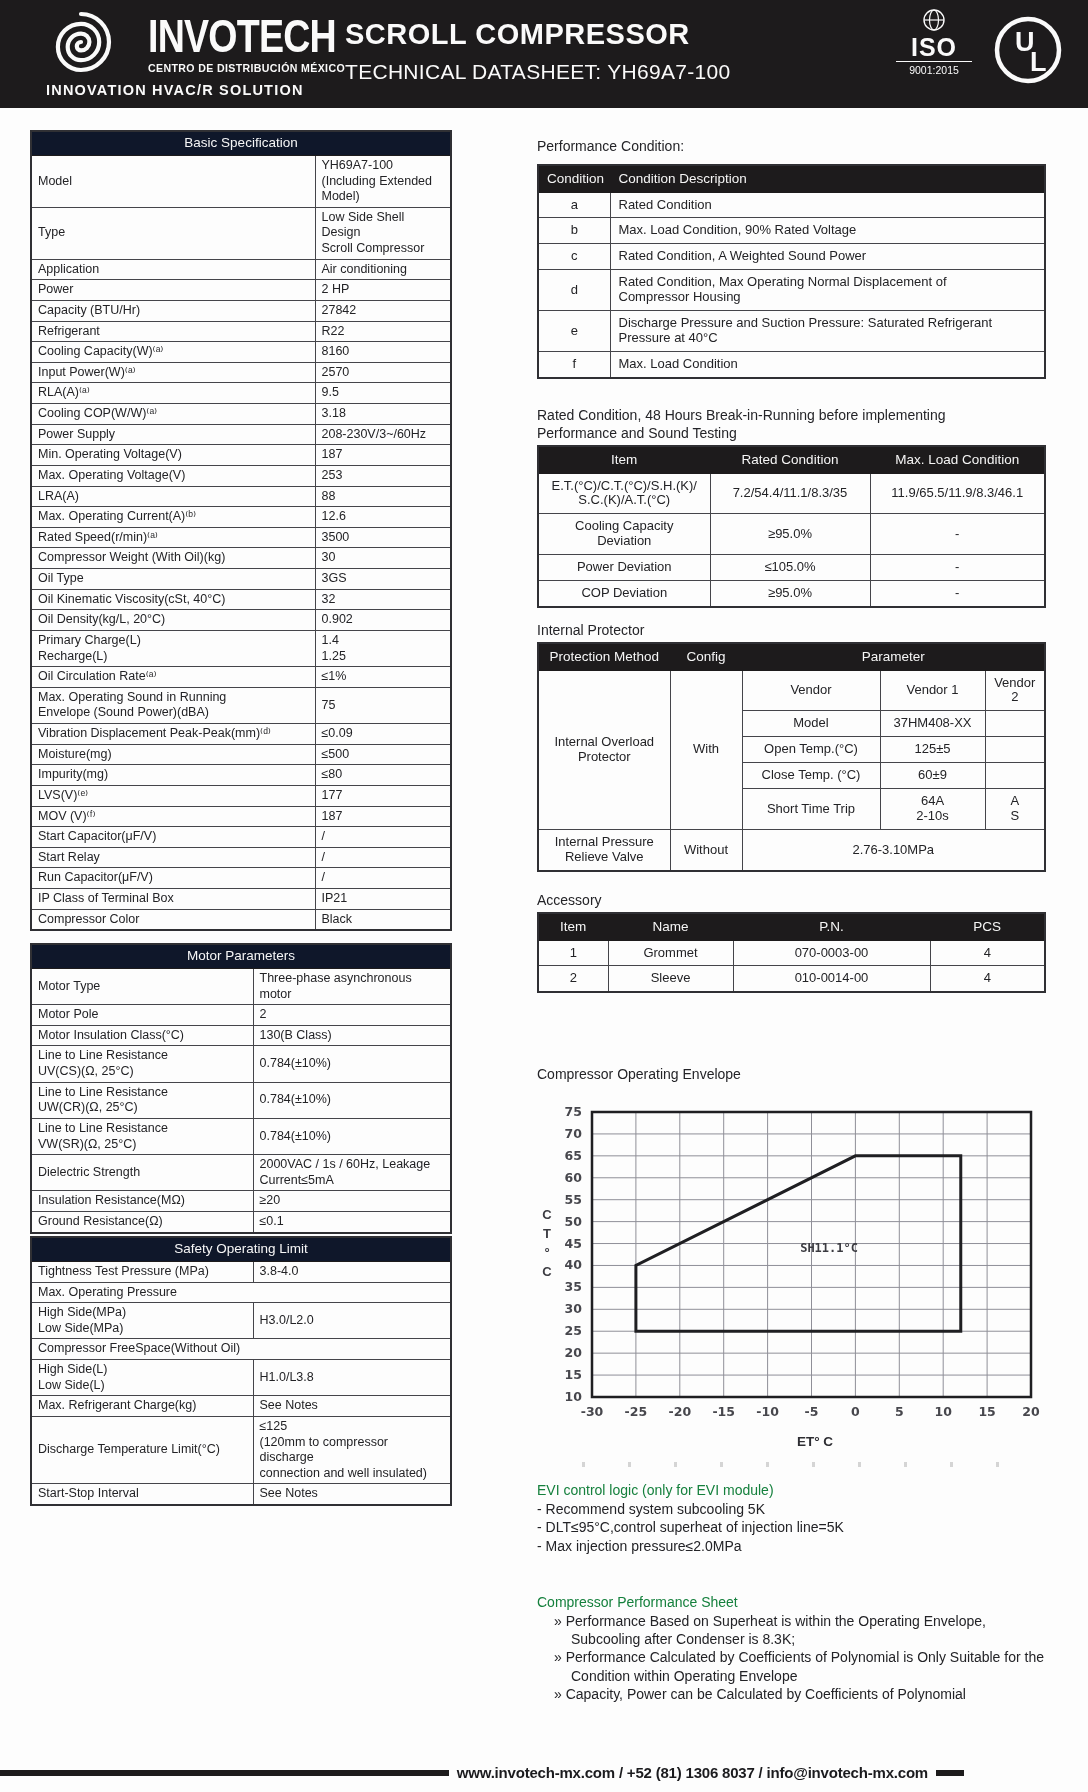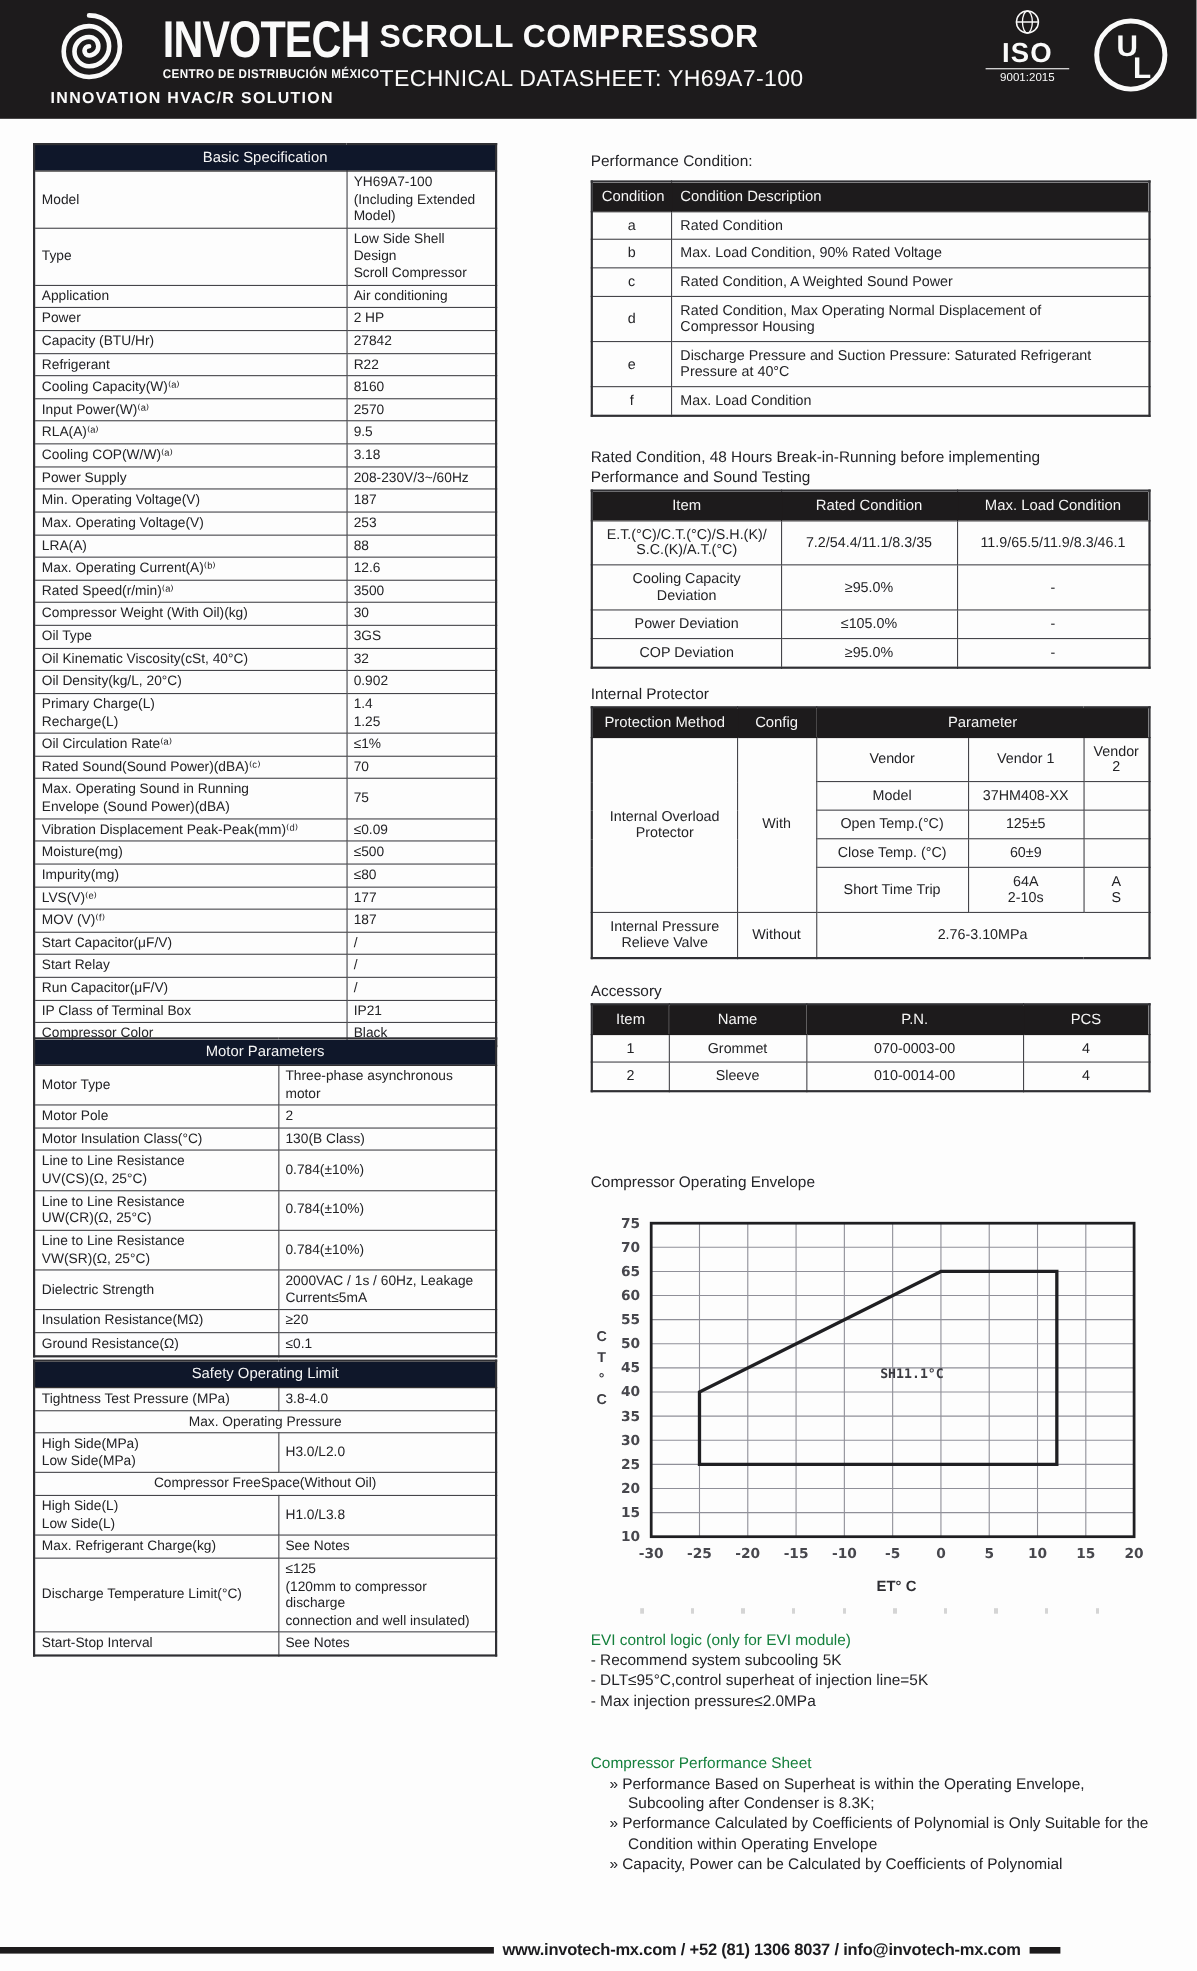--- a/index.html
+++ b/index.html
@@ -23,21 +23,21 @@
   .colL{position:absolute;left:30px;top:130px;width:420px;}
   .colR{position:absolute;left:537px;top:120px;width:507px;}
   .blk{position:absolute;left:0;width:100%;}
   
   table.dtable{border-collapse:collapse;width:100%;font-size:12.5px;color:#232326;
                border:2px solid #303034;table-layout:fixed;}
   table.dtable td,table.dtable th{border:1px solid #45454a;padding:2px 6px;vertical-align:middle;
                white-space:pre-line;line-height:1.25;overflow:hidden;}
   table.dtable .bar{background:#0f172a;color:#f6f6f6;text-align:center;font-weight:400;
                font-size:13.5px;padding:3px 4px;border:1px solid #1d1b1c;}
-  table.dtable td.sub{text-align:center;}
+  table.dtable td.sub{}
   table.rtable{font-size:13px;}
   table.rtable td,table.rtable th{padding:5px 8px;line-height:1.15;}
   table.rtable th.dark{background:#1d1b1c;color:#f6f6f6;font-weight:400;font-size:13.5px;border:1px solid #1d1b1c;}
   table.center td{text-align:center;}
   table.perf th.dark{text-align:left;}
   table.perf td:first-child{text-align:center;}
   .heading{font-size:14px;color:#242428;}
   .intro{font-size:14px;line-height:1.3;white-space:pre-line;color:#242428;}
   
   .prot td{text-align:center;}
@@ -194,24 +194,20 @@
           </tr>
           <tr>
             <td>Primary Charge(L)
 Recharge(L)</td>
             <td>1.4
 1.25</td>
           </tr>
           <tr>
             <td>Oil Circulation Rate⁽ᵃ⁾</td>
             <td>≤1%</td>
-          </tr>
-          <tr>
-            <td>Rated Sound(Sound Power)(dBA)⁽ᶜ⁾</td>
-            <td>70</td>
           </tr>
           <tr>
             <td>Max. Operating Sound in Running
 Envelope (Sound Power)(dBA)</td>
             <td>75</td>
           </tr>
           <tr>
             <td>Vibration Displacement Peak-Peak(mm)⁽ᵈ⁾</td>
             <td>≤0.09</td>
           </tr>

